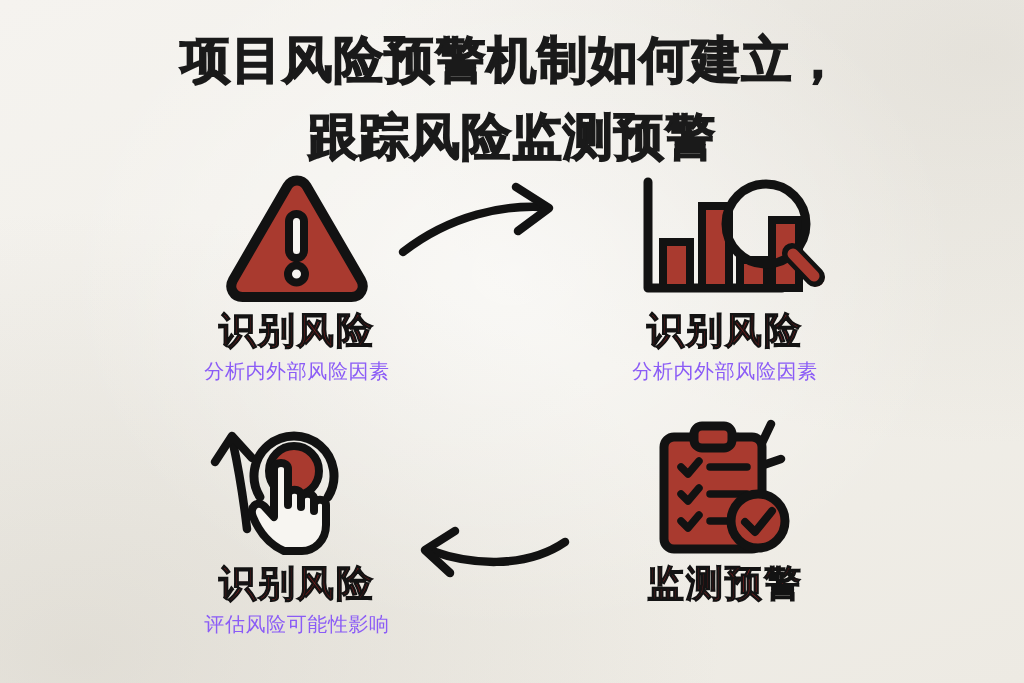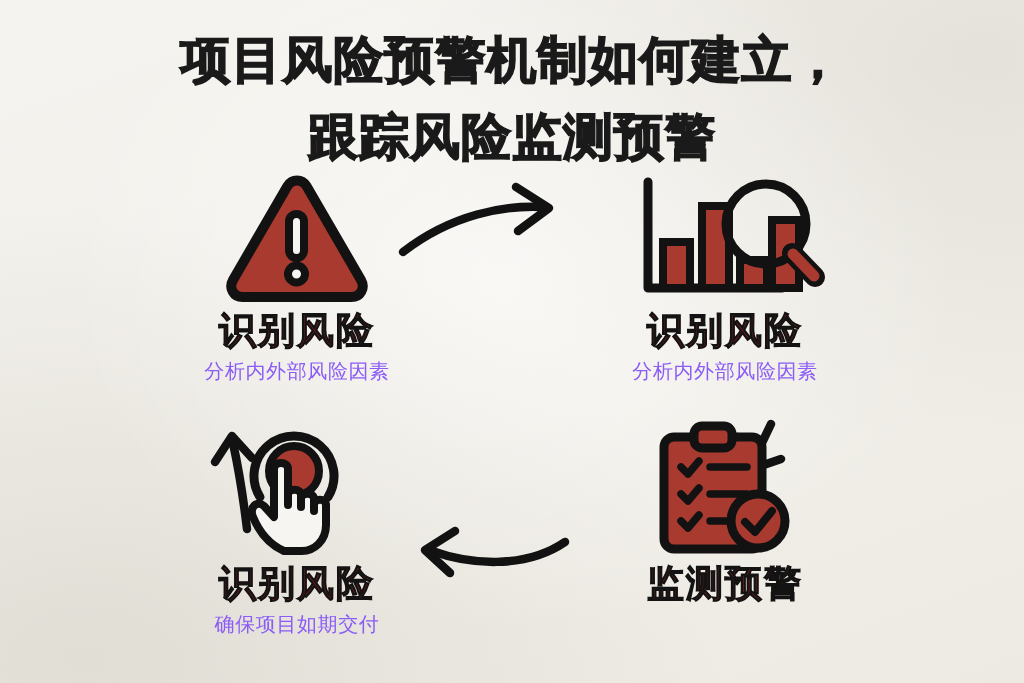--- a/index.html
+++ b/index.html
@@ -180,21 +180,21 @@
 
         <path d="M62,126 C44,118 36,104 31,92 C27,82 35,75 42,81 L52,92 L52,44
                  C52,36 66,36 66,44 L66,80
                  L66,70 C66,63 79,63 79,70 L79,82
                  L79,74 C79,67 92,67 92,74 L92,86
                  L92,80 C92,73 104,73 104,80 L104,100
                  C104,116 92,126 80,126 Z" fill="#f7f5f1" stroke="#121212" stroke-width="8" stroke-linejoin="round"></path>
       </svg>
     </div>
     <div class="step-title">识别风险</div>
-    <div class="step-desc">确保项目如期交付</div>
+    <div class="step-desc">评估风险可能性影响</div>
   </div>
 
   <div class="cell cell-br">
     <div class="icon-wrap">
       <svg width="150" height="132" viewBox="0 0 150 132" aria-hidden="true">
 
         <rect x="14" y="14" width="98" height="112" rx="10" fill="#a93a2f" stroke="#121212" stroke-width="9"></rect>
 
         <rect x="44" y="3" width="38" height="22" rx="8" fill="#a93a2f" stroke="#121212" stroke-width="9"></rect>
 

